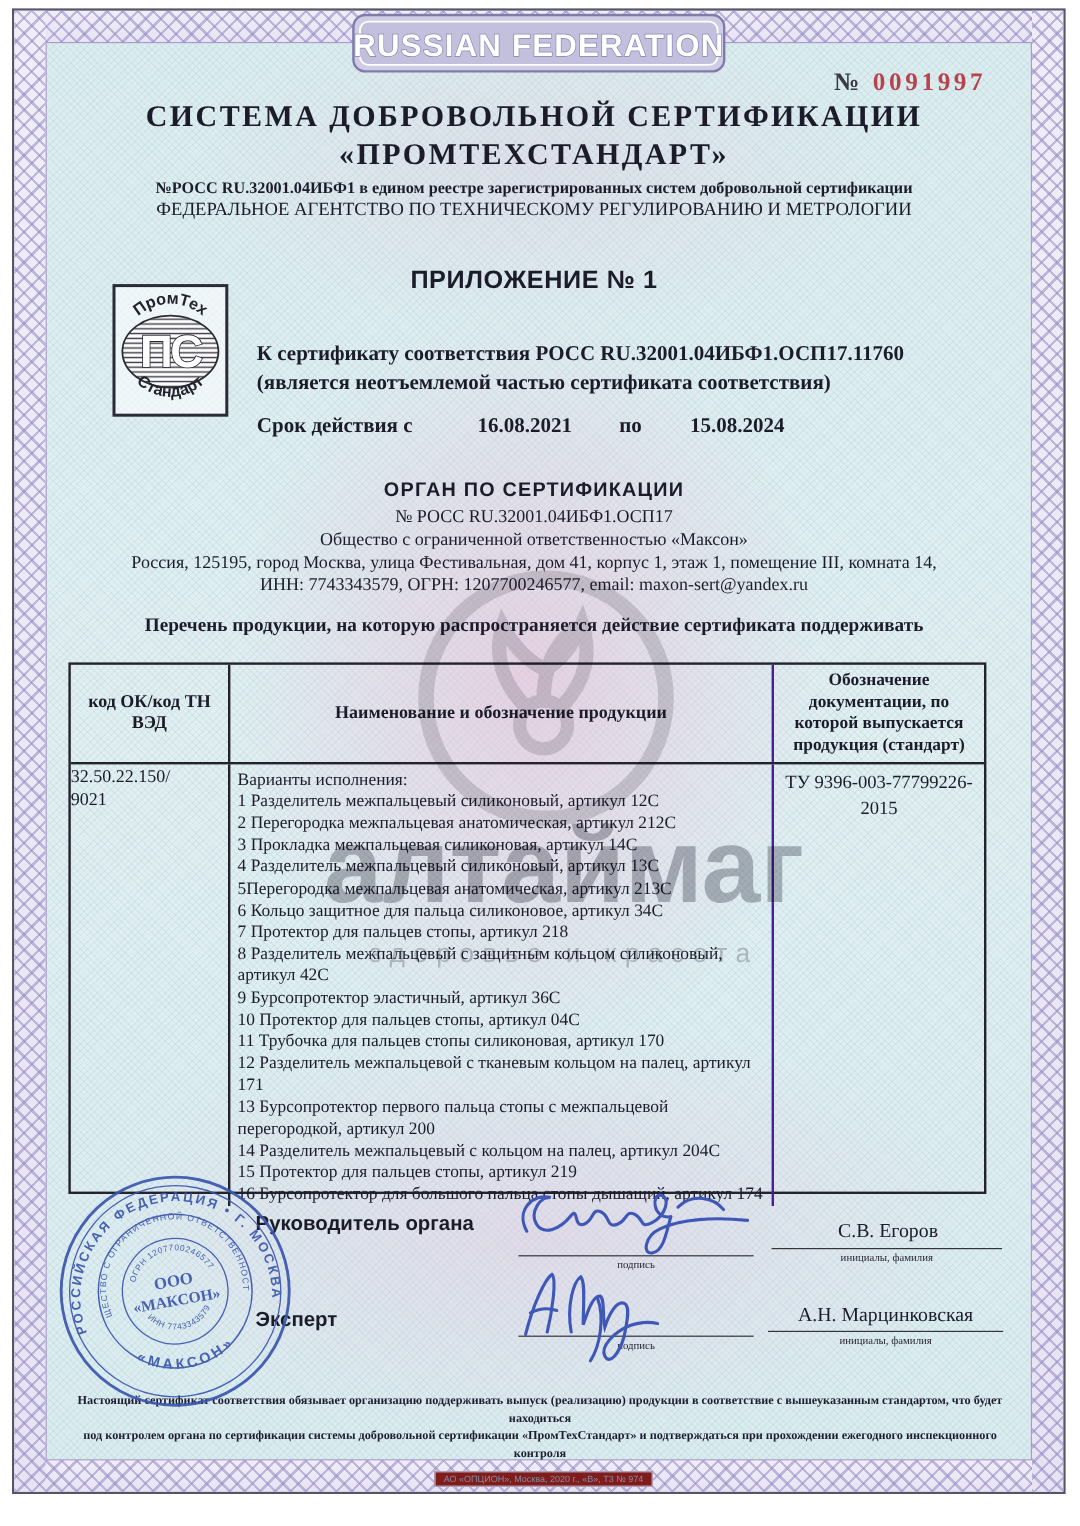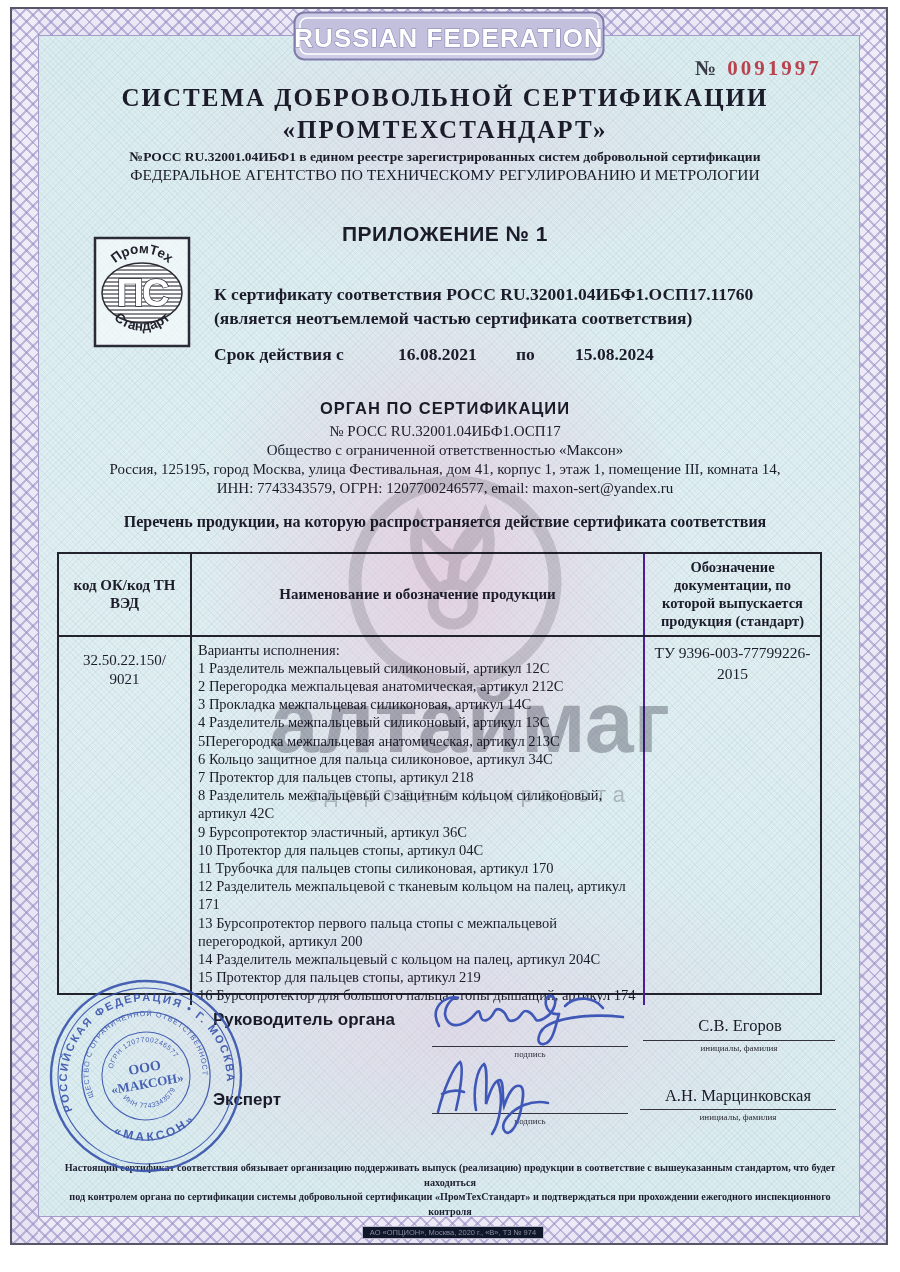--- a/index.html
+++ b/index.html
@@ -63,21 +63,21 @@
   .list-heading{top:513px;font-size:16px;font-weight:bold;z-index:3;}
 
   .tbl{left:57px;top:552px;width:765px;height:443px;border:2px solid #23232e;box-sizing:border-box;display:flex;flex-direction:column;z-index:3;}
   .tbl-head{display:flex;height:96px;border-bottom:2px solid #23232e;box-sizing:border-box;}
   .tbl-body{display:flex;flex:1;}
   .c1{width:133px;box-sizing:border-box;border-right:2px solid #23232e;}
   .c2{width:453px;box-sizing:border-box;border-right:2px solid #4c1d95;}
   .c3{width:177px;box-sizing:border-box;flex:1;}
   .th{display:flex;align-items:center;justify-content:center;text-align:center;font-weight:bold;font-size:15px;line-height:1.25;padding:4px 8px;}
   .th.c3{font-size:14.5px;}
-  .td-code{padding-top:14px;text-align:center;font-size:15px;line-height:19px;}
+  .td-code{padding-top:2px;font-size:15px;line-height:19px;}
   .td-products{padding:4px 6px 0 6px;font-size:14.5px;line-height:18.2px;}
   .td-std{padding-top:5px;text-align:center;font-size:15.5px;line-height:21px;}
 
   .wm-flower{left:335px;top:462px;z-index:4;opacity:.28;mix-blend-mode:multiply;pointer-events:none;}
   .wm-brand{left:245px;top:678px;width:450px;text-align:center;z-index:4;
     font-family:"Liberation Sans","DejaVu Sans",sans-serif;font-weight:bold;
     font-size:88px;line-height:1;color:#6f6f7a;opacity:.48;mix-blend-mode:multiply;pointer-events:none;}
   .wm-tagline{left:245px;top:782px;width:450px;text-align:center;z-index:4;
     font-family:"Liberation Sans","DejaVu Sans",sans-serif;
     font-size:22px;letter-spacing:7px;color:#6f6f7a;opacity:.4;mix-blend-mode:multiply;pointer-events:none;}
@@ -100,21 +100,21 @@
   .sig-svg{z-index:6;pointer-events:none;}
   .sig1{left:425px;top:986px;}
   .sig2{left:428px;top:1052px;}
 
   .stamp{left:40px;top:976px;width:212px;height:200px;z-index:5;transform:rotate(-10deg);opacity:.92;pointer-events:none;}
 
   .banner{left:293px;top:11px;z-index:6;}
   .logo{left:93px;top:236px;z-index:3;}
 
   .footer-text{left:55px;top:1161px;width:790px;text-align:center;font-size:10.2px;font-weight:bold;line-height:14.6px;color:#1d1d30;z-index:3;}
-  .print-info{left:362px;top:1226px;width:180px;z-index:7;background:#0f172a;border:1px solid #b9b6cc;
+  .print-info{left:362px;top:1226px;width:180px;z-index:7;background:#7f1d1d;border:1px solid #b9b6cc;
     font-size:7.5px;line-height:11px;color:#8b8ba2;text-align:center;font-family:"Liberation Sans","DejaVu Sans",sans-serif;}
 </style>
 </head>
 <body>
 
 <div class="frame">
   <div class="band band-top"></div>
   <div class="band band-bottom"></div>
   <div class="band band-left"></div>
   <div class="band band-right"></div>
@@ -165,21 +165,21 @@
   <span class="v-from">16.08.2021</span>
   <span class="v-mid">по</span>
   <span class="v-to">15.08.2024</span>
 </div>
 
 <div class="abs ctr org-title sans">ОРГАН ПО СЕРТИФИКАЦИИ</div>
 <div class="abs ctr org-number">№ РОСС RU.32001.04ИБФ1.ОСП17</div>
 <div class="abs ctr org-name">Общество с ограниченной ответственностью «Максон»</div>
 <div class="abs ctr org-address">Россия, 125195, город Москва, улица Фестивальная, дом 41, корпус 1, этаж 1, помещение III, комната 14,</div>
 <div class="abs ctr org-req">ИНН: 7743343579, ОГРН: 1207700246577, email: maxon-sert@yandex.ru</div>
-<div class="abs ctr list-heading">Перечень продукции, на которую распространяется действие сертификата соответствия</div>
+<div class="abs ctr list-heading">Перечень продукции, на которую распространяется действие сертификата поддерживать</div>
 
 <div class="abs tbl">
   <div class="tbl-head">
     <div class="c1 th">код ОК/код ТН ВЭД</div>
     <div class="c2 th">
         <div style="max-width:280px;">Наименование и обозначение продукции</div>
       </div>
     <div class="c3 th">Обозначение документации, по которой выпускается продукция (стандарт)</div>
   </div>
   <div class="tbl-body">

